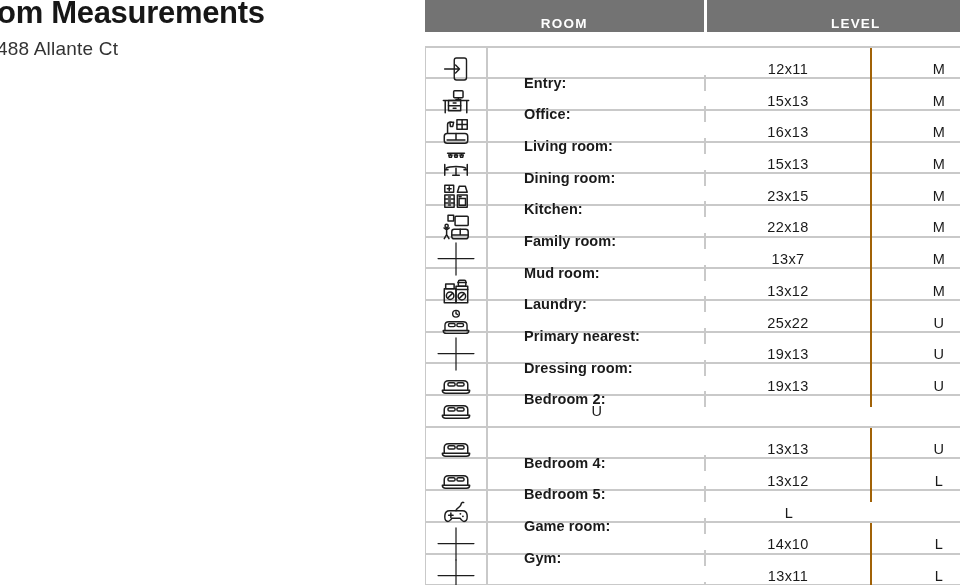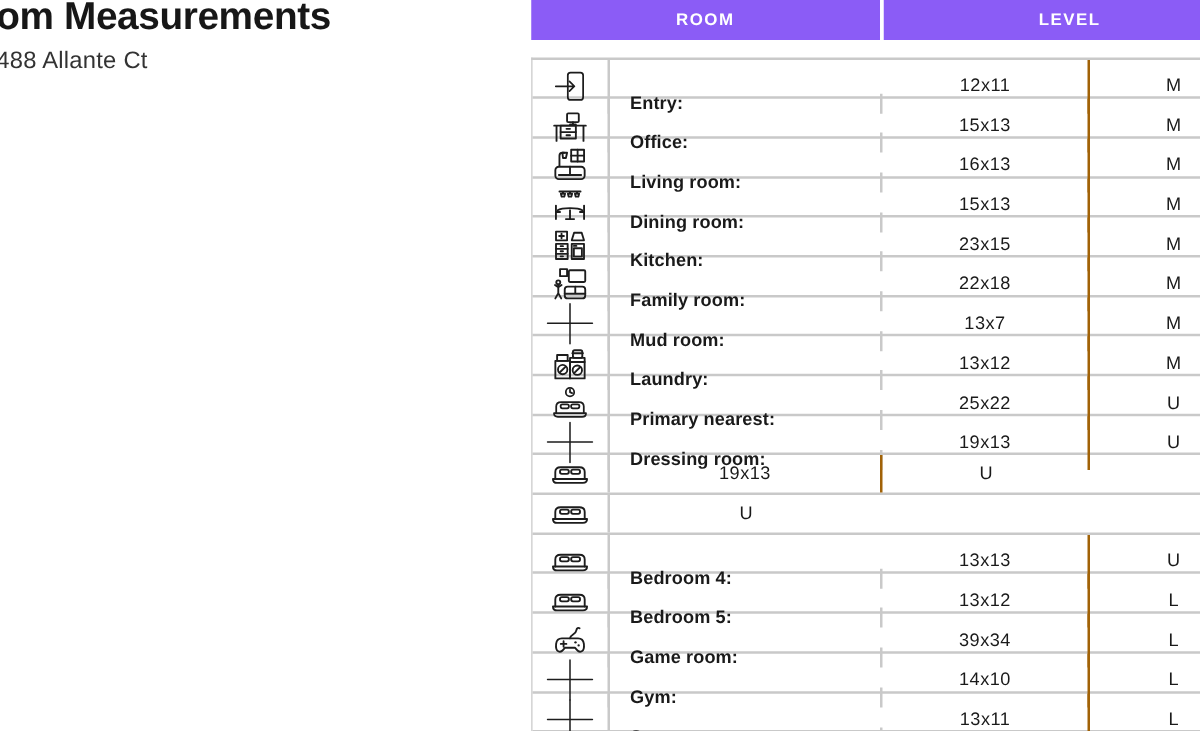--- a/index.html
+++ b/index.html
@@ -8,32 +8,32 @@
 
   
   .title-block { position:absolute; left:-3px; top:-5px; white-space:nowrap; }
   .page-title { font-size:31px; font-weight:700; letter-spacing:-0.3px; color:#171717; }
   .page-subtitle { font-size:19px; font-weight:400; color:#333333; margin-top:7px; letter-spacing:0.2px; }
 
   
   .meas-table { position:absolute; left:425px; top:0; width:580px; }
 
   .thead { display:flex; width:100%; height:32px; }
-  .th { background:#8b5cf6; color:#ffffff; display:flex; flex-direction:column; align-items:center; justify-content:center; }
+  .th { background:#737373; color:#ffffff; display:flex; flex-direction:column; align-items:center; justify-content:flex-end; }
   .th-room  { width:278.5px; margin-right:3px; }
   .th-dims  { width:163px;   margin-right:3px; }
   .th-level { flex:1; }
   .th-label { font-size:13.5px; font-weight:700; letter-spacing:1.2px; line-height:1.1; }
   .th-note  { font-size:8.5px; font-weight:400; letter-spacing:0.2px; margin-top:1px; }
 
   .tbody { margin-top:13.5px; border-top:2px solid #c9c9c9; border-left:1.5px solid #c9c9c9; }
   .trow { display:grid; grid-template-columns:62px 218px 166px 134px; height:31.7px; border-bottom:2px solid #c9c9c9; }
   .cell { display:flex; align-items:center; }
   .icon-cell  { justify-content:center; border-right:2px solid #c9c9c9; }
-  .room-cell  { padding-left:16px; border-right:2px solid #c9c9c9;margin-top:27px; }
+  .room-cell  { padding-left:36px; border-right:2px solid #c9c9c9;margin-top:27px; }
   .dims-cell  { justify-content:center; border-right:2px solid #a16207; }
   .level-cell { justify-content:center; }
 
   .room-name  { font-size:14.5px; font-weight:700; letter-spacing:0.1px; }
   .dim-value  { font-size:14.5px; font-weight:400; letter-spacing:0.4px; }
   .level-value{ font-size:14.5px; font-weight:400; letter-spacing:0.4px; }
 
   .icon { color:#1d1d1d; display:flex; align-items:center; justify-content:center; }
   .icon svg { display:block; }
 </style>
@@ -278,20 +278,23 @@
     <div class="cell icon-cell">
       <span class="icon">
             <svg width="32" height="20" viewBox="0 0 34 20" fill="none" stroke="currentColor" stroke-width="1.6" stroke-linecap="round" stroke-linejoin="round">
       <path d="M4.5 14.5 V8.5 Q4.5 4.5 9 4.5 H25 Q29.5 4.5 29.5 8.5 V14.5"></path>
       <rect x="8.5" y="6.5" width="7.5" height="3.6" rx="1.5"></rect>
               <rect x="18" y="6.5" width="7.5" height="3.6" rx="1.5"></rect>
       <path d="M2.5 14.5 H31.5 Q31.5 17.8 28 17.8 H6 Q2.5 17.8 2.5 14.5 Z"></path>
             </svg>
           </span>
     </div>
+    <div class="cell room-cell">
+      <span class="room-name">Bedroom 2:</span>
+    </div>
     <div class="cell dims-cell">
       <span class="dim-value">19x13</span>
     </div>
     <div class="cell level-cell">
       <span class="level-value">U</span>
     </div>
   </div>
       <div class="trow">
     <div class="cell icon-cell">
       <span class="icon">
@@ -357,23 +360,20 @@
       <path d="M9 12.5 H23 Q27.3 12.5 27.9 17.2 Q28.5 22.3 26.1 23.6 Q23.8 24.8 21.9 22.4 L20.4 20.6 H11.6 L10.1 22.4 Q8.2 24.8 5.9 23.6 Q3.5 22.3 4.1 17.2 Q4.7 12.5 9 12.5 Z"></path>
       <path d="M10.5 14.9 V19.7 M8.1 17.3 H12.9"></path>
       <circle cx="20.7" cy="15.9" r="1" fill="currentColor" stroke="none"></circle>
       <circle cx="23.4" cy="18.6" r="1" fill="currentColor" stroke="none"></circle>
             </svg>
           </span>
     </div>
     <div class="cell room-cell">
       <span class="room-name">Game room:</span>
     </div>
-    <div class="cell dims-cell">
-      <span class="dim-value">39x34</span>
-    </div>
     <div class="cell level-cell">
       <span class="level-value">L</span>
     </div>
   </div>
       <div class="trow">
     <div class="cell icon-cell">
       <span class="icon">
             <svg width="40" height="34" viewBox="0 0 40 36" fill="none" stroke="currentColor" stroke-width="1.3" stroke-linecap="round">
       <path d="M20 1 V35 M1 17.5 H39"></path>
             </svg>

